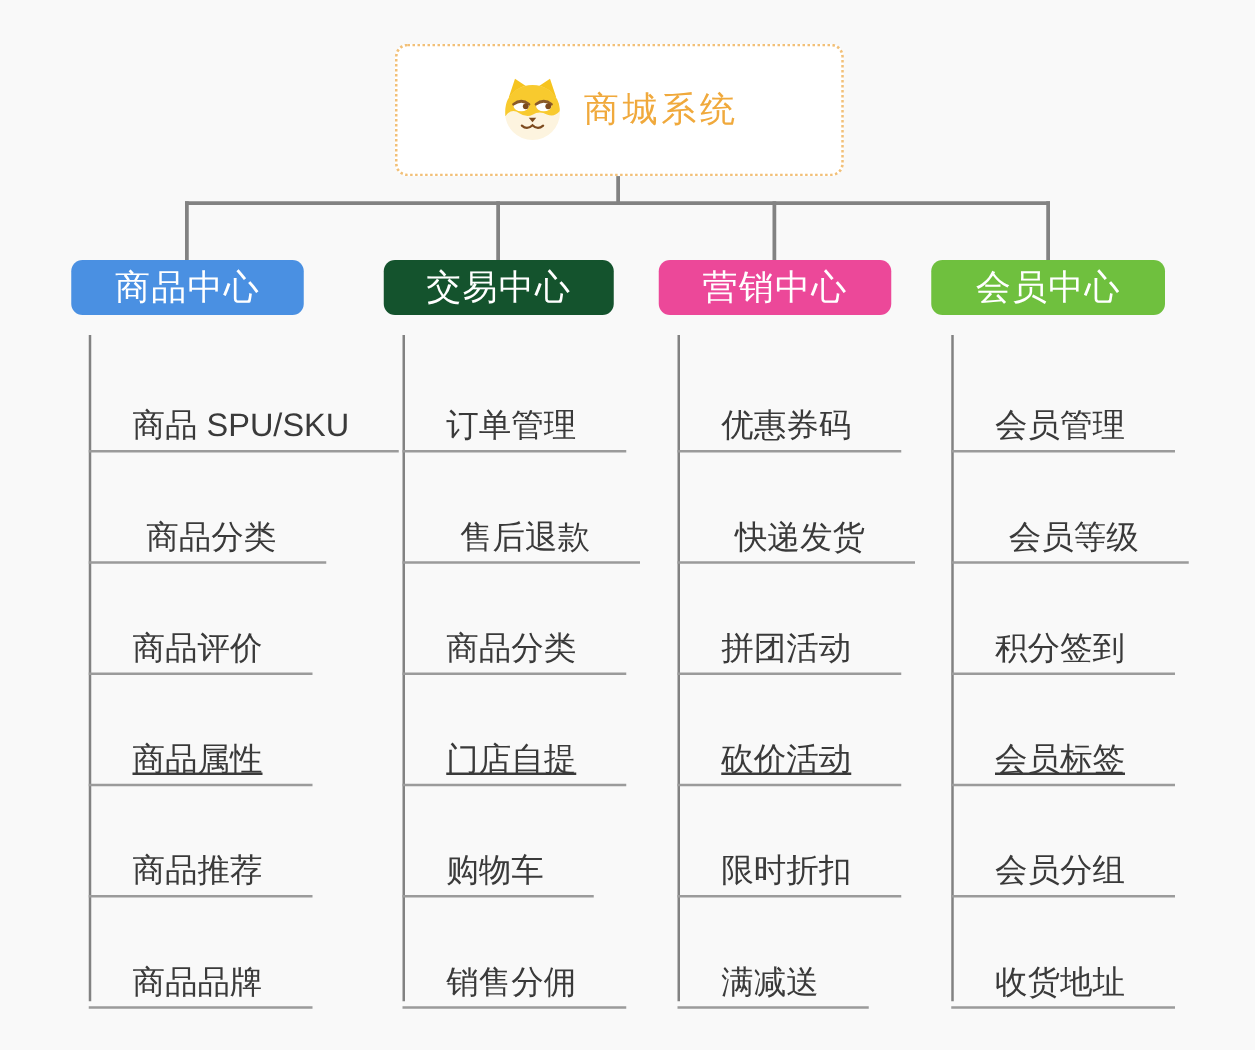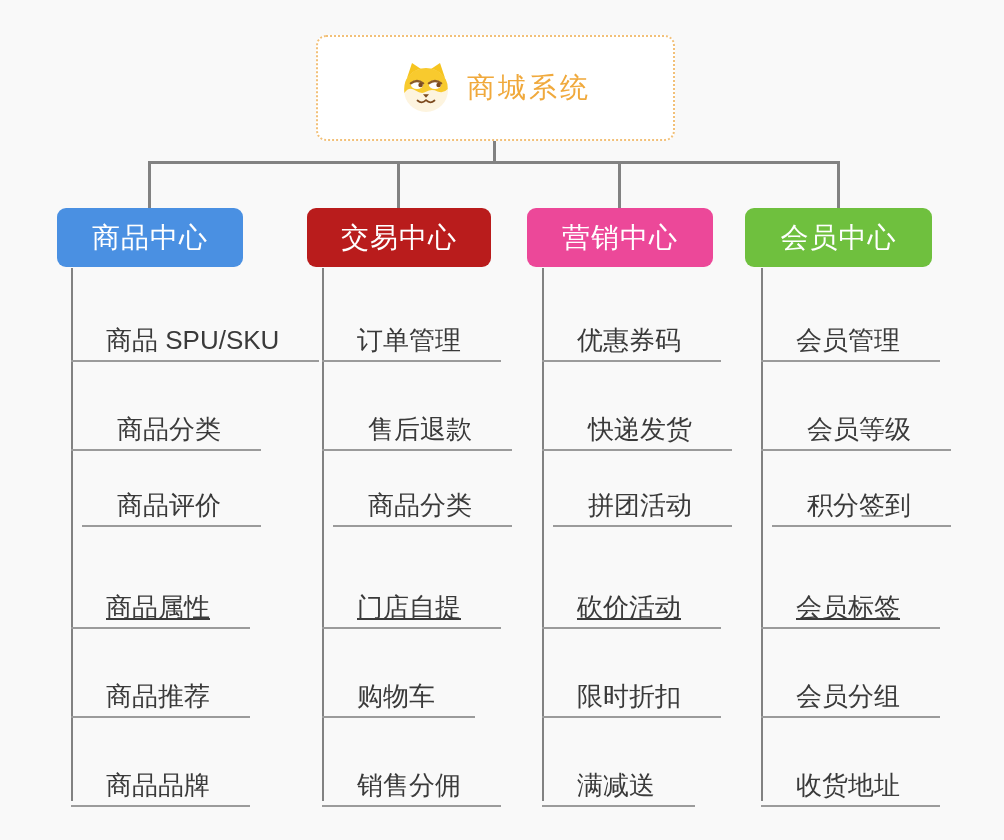--- a/index.html
+++ b/index.html
@@ -52,21 +52,21 @@
     color: var(--root-accent, #f0a93c);
     line-height: 1;
     white-space: nowrap;
   }
   .root-icon { display: inline-flex; }
 
   
   .branch {
     position: absolute;
     top: 208px;
-    height: 59px;
+    height: 44px;
     border-radius: 9px;
     color: #ffffff;
     font-size: 28px;
     letter-spacing: 1px;
     display: flex;
     align-items: center;
     justify-content: center;
     white-space: nowrap;
     cursor: default;
   }
@@ -85,21 +85,21 @@
     padding: 0 40px 7px 35px;
     border-bottom: 2px solid var(--leaf-underline, #9b9b9b);
     cursor: default;
   }
   .c1 { left: 71px; }
   .c2 { left: 322px; }
   .c3 { left: 542px; }
   .c4 { left: 761px; }
   .r1 { top: 327px; }
   .r2 { top: 416px; padding-left: 46px; }
-  .r3 { top: 492px; margin-left: 11px; }
+  .r3 { top: 505px; }
   .r4 { top: 594px; text-decoration: underline; }
   .r5 { top: 683px; }
   .r6 { top: 772px; }
 </style>
 </head>
 <body>
 
 <div class="canvas">
 
   <div class="line root-drop"></div>
@@ -128,21 +128,21 @@
         <circle cx="20.6" cy="23" r="2.3" fill="#7c4a1e"></circle>
         <circle cx="38.6" cy="23" r="2.3" fill="#7c4a1e"></circle>
         <path d="M23,32.2 h6 l-3,3.6 z" fill="#7c4a1e"></path>
         <path d="M17.5,38.5 q4.2,3.8 8.5,-0.3 q4.2,4.1 8.5,0.3" stroke="#7c4a1e" stroke-width="1.8" fill="none" stroke-linecap="round"></path>
       </svg>
     </span>
     <span class="root-title">商城系统</span>
   </div>
 
   <div class="branch b1" style="background-color: rgb(74, 144, 226);">商品中心</div>
-  <div class="branch b2" style="background-color: #b91c1c;">交易中心</div>
+  <div class="branch b2" style="background-color: #14532d;">交易中心</div>
   <div class="branch b3" style="background-color: #ec4899;">营销中心</div>
   <div class="branch b4" style="background-color: rgb(111, 192, 62);">会员中心</div>
 
   <div class="leaf c1 r1">商品 SPU/SKU</div>
   <div class="leaf c1 r2">商品分类</div>
   <div class="leaf c1 r3">商品评价</div>
   <div class="leaf c1 r4">商品属性</div>
   <div class="leaf c1 r5">商品推荐</div>
   <div class="leaf c1 r6">商品品牌</div>
 

